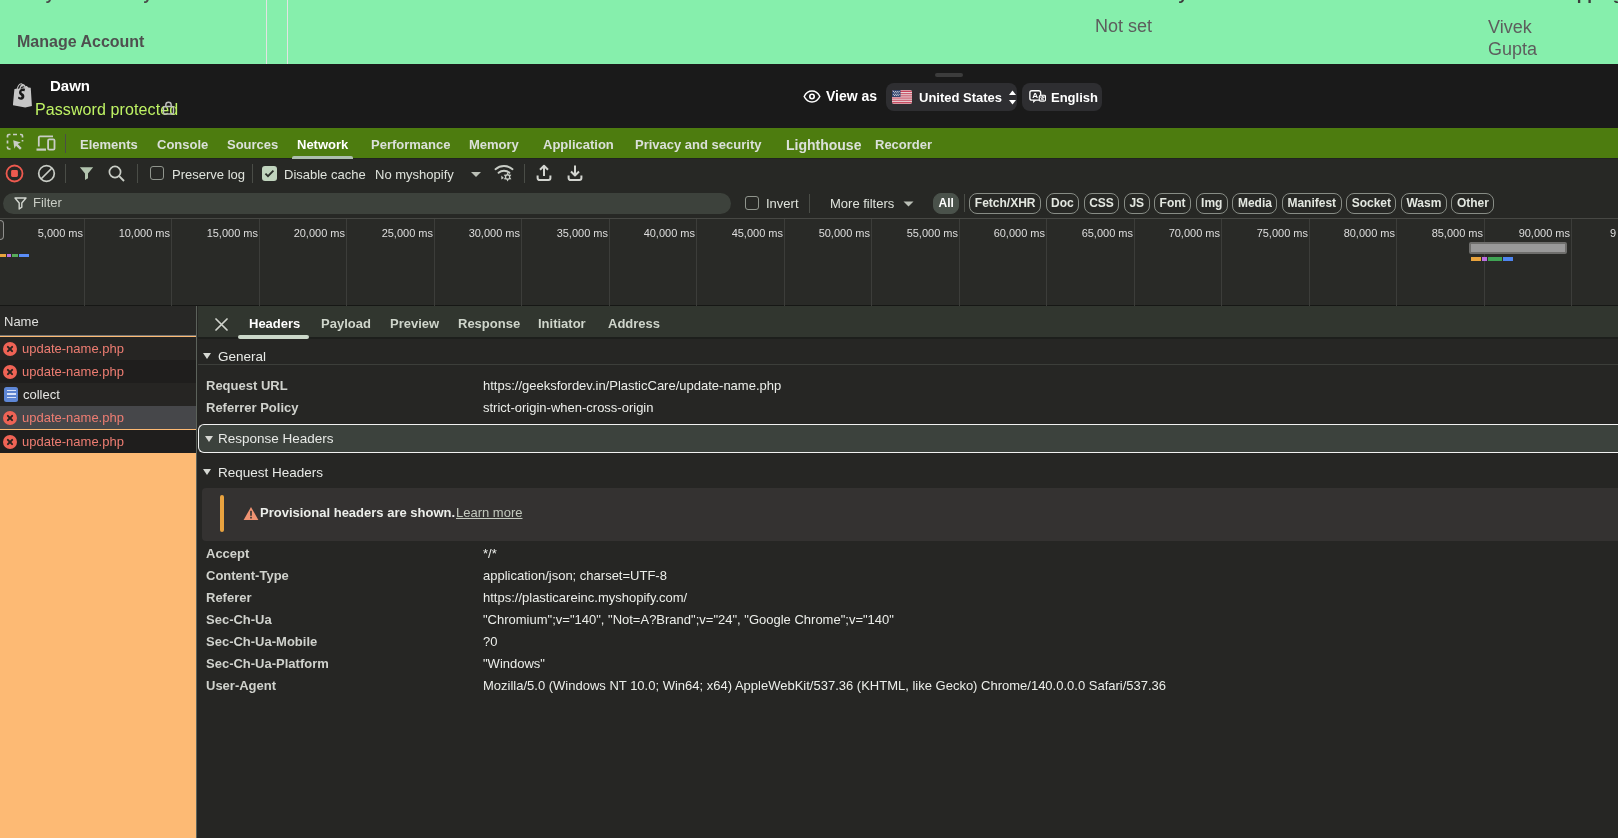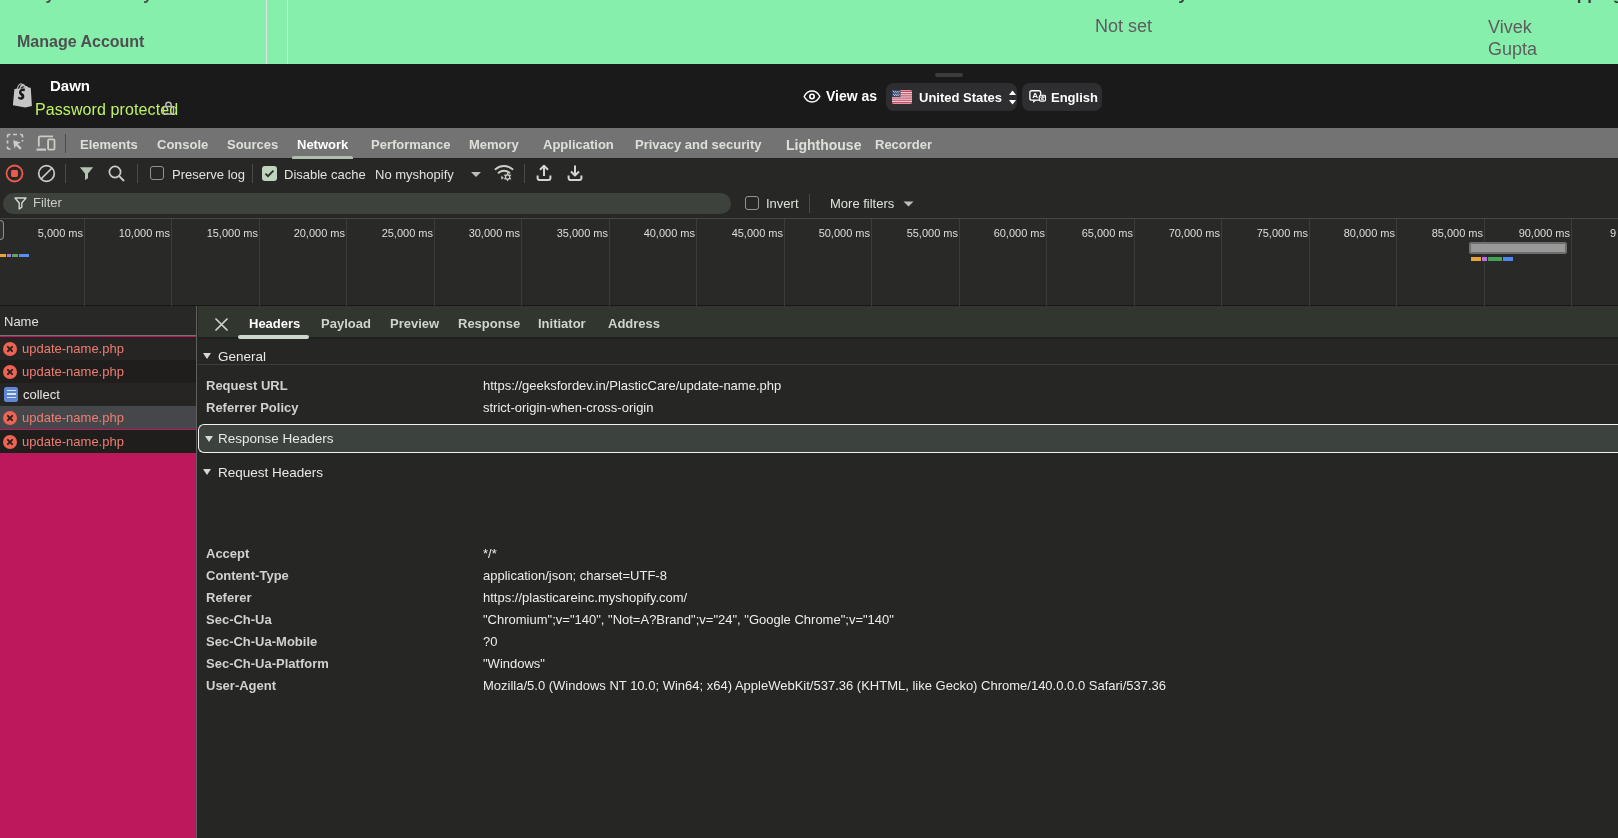--- a/index.html
+++ b/index.html
@@ -4,21 +4,21 @@
 html,body{width:1618px;height:838px;overflow:hidden;background:#262624;font-family:"Liberation Sans",sans-serif}
 .abs{position:absolute}
 #stage{position:relative;width:1618px;height:838px}
 
 #site{left:0;top:0;width:1618px;height:64px;background:#86efac;overflow:hidden}
 #site .vline{top:0;height:64px;width:1px;background:#e3e3e3}
 
 #shop{left:0;top:64px;width:1618px;height:64px;background:#1a1a1a;color:#fff}
 .pill{position:absolute;height:28px;background:#2e2e31;border-radius:8px;display:flex;align-items:center;color:#fff;font-weight:bold;font-size:13px;white-space:nowrap}
 
-#row1{left:0;top:128px;width:1618px;height:31px;background:#737373;border-bottom:1px solid #20231f}
+#row1{left:0;top:128px;width:1618px;height:31px;background:#4d7c0f;border-bottom:1px solid #20231f}
 #row2{left:0;top:159px;width:1618px;height:29px;background:#272825}
 #row3{left:0;top:188px;width:1618px;height:30px;background:#272825}
 #ovw{left:0;top:218px;width:1618px;height:88px;background:#292a27;border-bottom:1px solid #161715;border-top:1px solid #474844}
 #main{left:0;top:306px;width:1618px;height:532px}
 .sep{position:absolute;width:1px;background:#4a4d47}
 .cb{position:absolute;width:14px;height:14px;border:1.5px solid #90958d;border-radius:3px}
 .txt{position:absolute;color:#dfe3dc;font-size:13px;white-space:nowrap}
 .chip{display:inline-block;border:1px solid #878c85;border-radius:8px;padding:2px 4.5px 3px;color:#e3e7e0;font-size:12px;font-weight:bold;line-height:14px}
 .chipsel{background:#4a524b;border-color:#4a524b;color:#fff}
 .gl{position:absolute;top:0;width:1px;height:88px;background:#3c3d3a}
@@ -193,20 +193,35 @@
         <path d="M1 1h11l-4.2 5v4.2l-2.6 1.8V6z" fill="none" stroke="#d2d6cf" stroke-width="1.4" stroke-linejoin="round"></path>
       </svg>
   <div class="abs" style="left:33px;top:7px;color:#c9cdc5;font-size:13px">Filter</div>
   <div class="cb" style="left:745px;top:8px"></div>
   <div class="txt" style="left:766px;top:8px">Invert</div>
   <div class="sep" style="left:809px;top:6px;height:19px"></div>
   <div class="txt" style="left:830px;top:8px">More filters</div>
   <svg class="abs" style="left:903px;top:13px" width="11" height="6" viewBox="0 0 11 6">
         <path d="M.5.5l5 5 5-5z" fill="#bbc0b7"></path>
       </svg>
+  <div id="chips" class="abs" style="left:933px;top:4px;height:22px;display:flex;align-items:center;gap:4.5px">
+    <span class="chip chipsel">All</span>
+    <span style="width:1px;height:18px;background:#4a4d47"></span>
+    <span class="chip">Fetch/XHR</span>
+        <span class="chip">Doc</span>
+        <span class="chip">CSS</span>
+        <span class="chip">JS</span>
+        <span class="chip">Font</span>
+        <span class="chip">Img</span>
+        <span class="chip">Media</span>
+        <span class="chip">Manifest</span>
+        <span class="chip">Socket</span>
+        <span class="chip">Wasm</span>
+        <span class="chip">Other</span>
+  </div>
 </div>
 <div id="ovw" class="abs">
   <div class="gl" style="left:84px"></div>
       <div class="gl" style="left:171px"></div>
       <div class="gl" style="left:259px"></div>
       <div class="gl" style="left:346px"></div>
       <div class="gl" style="left:434px"></div>
       <div class="gl" style="left:521px"></div>
       <div class="gl" style="left:609px"></div>
       <div class="gl" style="left:696px"></div>
@@ -244,21 +259,21 @@
   <div class="abs" style="left:12px;top:35px;width:5.5px;height:3px;background:#57ab5a"></div>
   <div class="abs" style="left:18.5px;top:35px;width:10px;height:3px;background:#5a8df8"></div>
   <div class="abs" style="left:1469px;top:23px;width:98px;height:12px;background:#999;border:2px solid #6e6e6c;border-radius:2px"></div>
   <div class="abs" style="left:1471px;top:38px;width:10px;height:4px;background:#e8a33d"></div>
   <div class="abs" style="left:1482px;top:38px;width:5px;height:4px;background:#b96fe0"></div>
   <div class="abs" style="left:1488px;top:38px;width:14px;height:4px;background:#3fa454"></div>
   <div class="abs" style="left:1503px;top:38px;width:10px;height:4px;background:#4e85f0"></div>
   <div class="abs" style="left:0px;top:1px;width:4px;height:20px;border:1.5px solid #8f8f8d;border-left:none;border-radius:0 5px 5px 0;background:#32322f"></div>
 </div>
 <div id="main" class="abs">
-  <div class="abs" style="left:0;top:0;width:197px;height:532px;background:#be185d">
+  <div class="abs" style="left:0;top:0;width:197px;height:532px;background:#fdba74">
     <div class="abs" style="left:0;top:0;width:197px;height:30px;background:#282826;border-bottom:1px solid #757472;color:#e0e0de;font-size:13px">
           <span style="position:absolute;left:4px;top:8px">Name</span>
         </div>
     <div class="row r1" style="top:31px">
           <span class="eic"></span>
           <span class="rtx err">update-name.php</span>
         </div>
     <div class="row r2" style="top:54px">
           <span class="eic"></span>
           <span class="rtx err">update-name.php</span>
@@ -293,20 +308,30 @@
     <div class="abs" style="left:1px;top:58px;width:1420px;height:1px;background:#3c3e3a"></div>
     <div class="hlabel" style="left:9px;top:72px">Request URL</div>
         <div class="hval" style="left:286px;top:72px">https://geeksfordev.in/PlasticCare/update-name.php</div>
     <div class="hlabel" style="left:9px;top:94px">Referrer Policy</div>
         <div class="hval" style="left:286px;top:94px">strict-origin-when-cross-origin</div>
     <div class="abs" style="left:1px;top:118px;width:1425px;height:29px;background:#3c423d;border:1.5px solid #f2f2f2;border-radius:6px 0 0 6px;border-right:none">
       <span class="tri" style="position:absolute;left:6px;top:11px"></span>
           <span class="sect" style="position:absolute;left:19px;top:6px;margin-left:0">Response Headers</span>
     </div>
     <div class="abs" style="left:6px;top:157px"><span class="tri"></span><span class="sect">Request Headers</span></div>
+    <div class="abs" style="left:5px;top:182px;width:1417px;height:53px;background:#343231;border-radius:4px 0 0 4px">
+      <div class="abs" style="left:18px;top:7px;width:4px;height:37px;background:#e9a33f;border-radius:2px"></div>
+      <svg class="abs" style="left:41px;top:18px" width="16" height="15" viewBox="0 0 16 15">
+            <path d="M8 1L15.4 14H.6z" fill="#ef9372"></path>
+            <rect x="7.2" y="4.8" width="1.6" height="5" fill="#343231"></rect>
+            <rect x="7.2" y="10.8" width="1.6" height="1.7" fill="#343231"></rect>
+          </svg>
+      <span class="abs" style="left:58px;top:17px;color:#eceeea;font-size:13px;font-weight:bold">Provisional headers are shown.</span>
+      <span class="abs" style="left:254px;top:17px;color:#c2c9bd;font-size:13px;text-decoration:underline">Learn more</span>
+    </div>
     <div class="hlabel" style="left:9px;top:240px">Accept</div>
         <div class="hval" style="left:286px;top:240px">*/*</div>
     <div class="hlabel" style="left:9px;top:262px">Content-Type</div>
         <div class="hval" style="left:286px;top:262px">application/json; charset=UTF-8</div>
     <div class="hlabel" style="left:9px;top:284px">Referer</div>
         <div class="hval" style="left:286px;top:284px">https://plasticareinc.myshopify.com/</div>
     <div class="hlabel" style="left:9px;top:306px">Sec-Ch-Ua</div>
         <div class="hval" style="left:286px;top:306px">"Chromium";v="140", "Not=A?Brand";v="24", "Google Chrome";v="140"</div>
     <div class="hlabel" style="left:9px;top:328px">Sec-Ch-Ua-Mobile</div>
         <div class="hval" style="left:286px;top:328px">?0</div>

